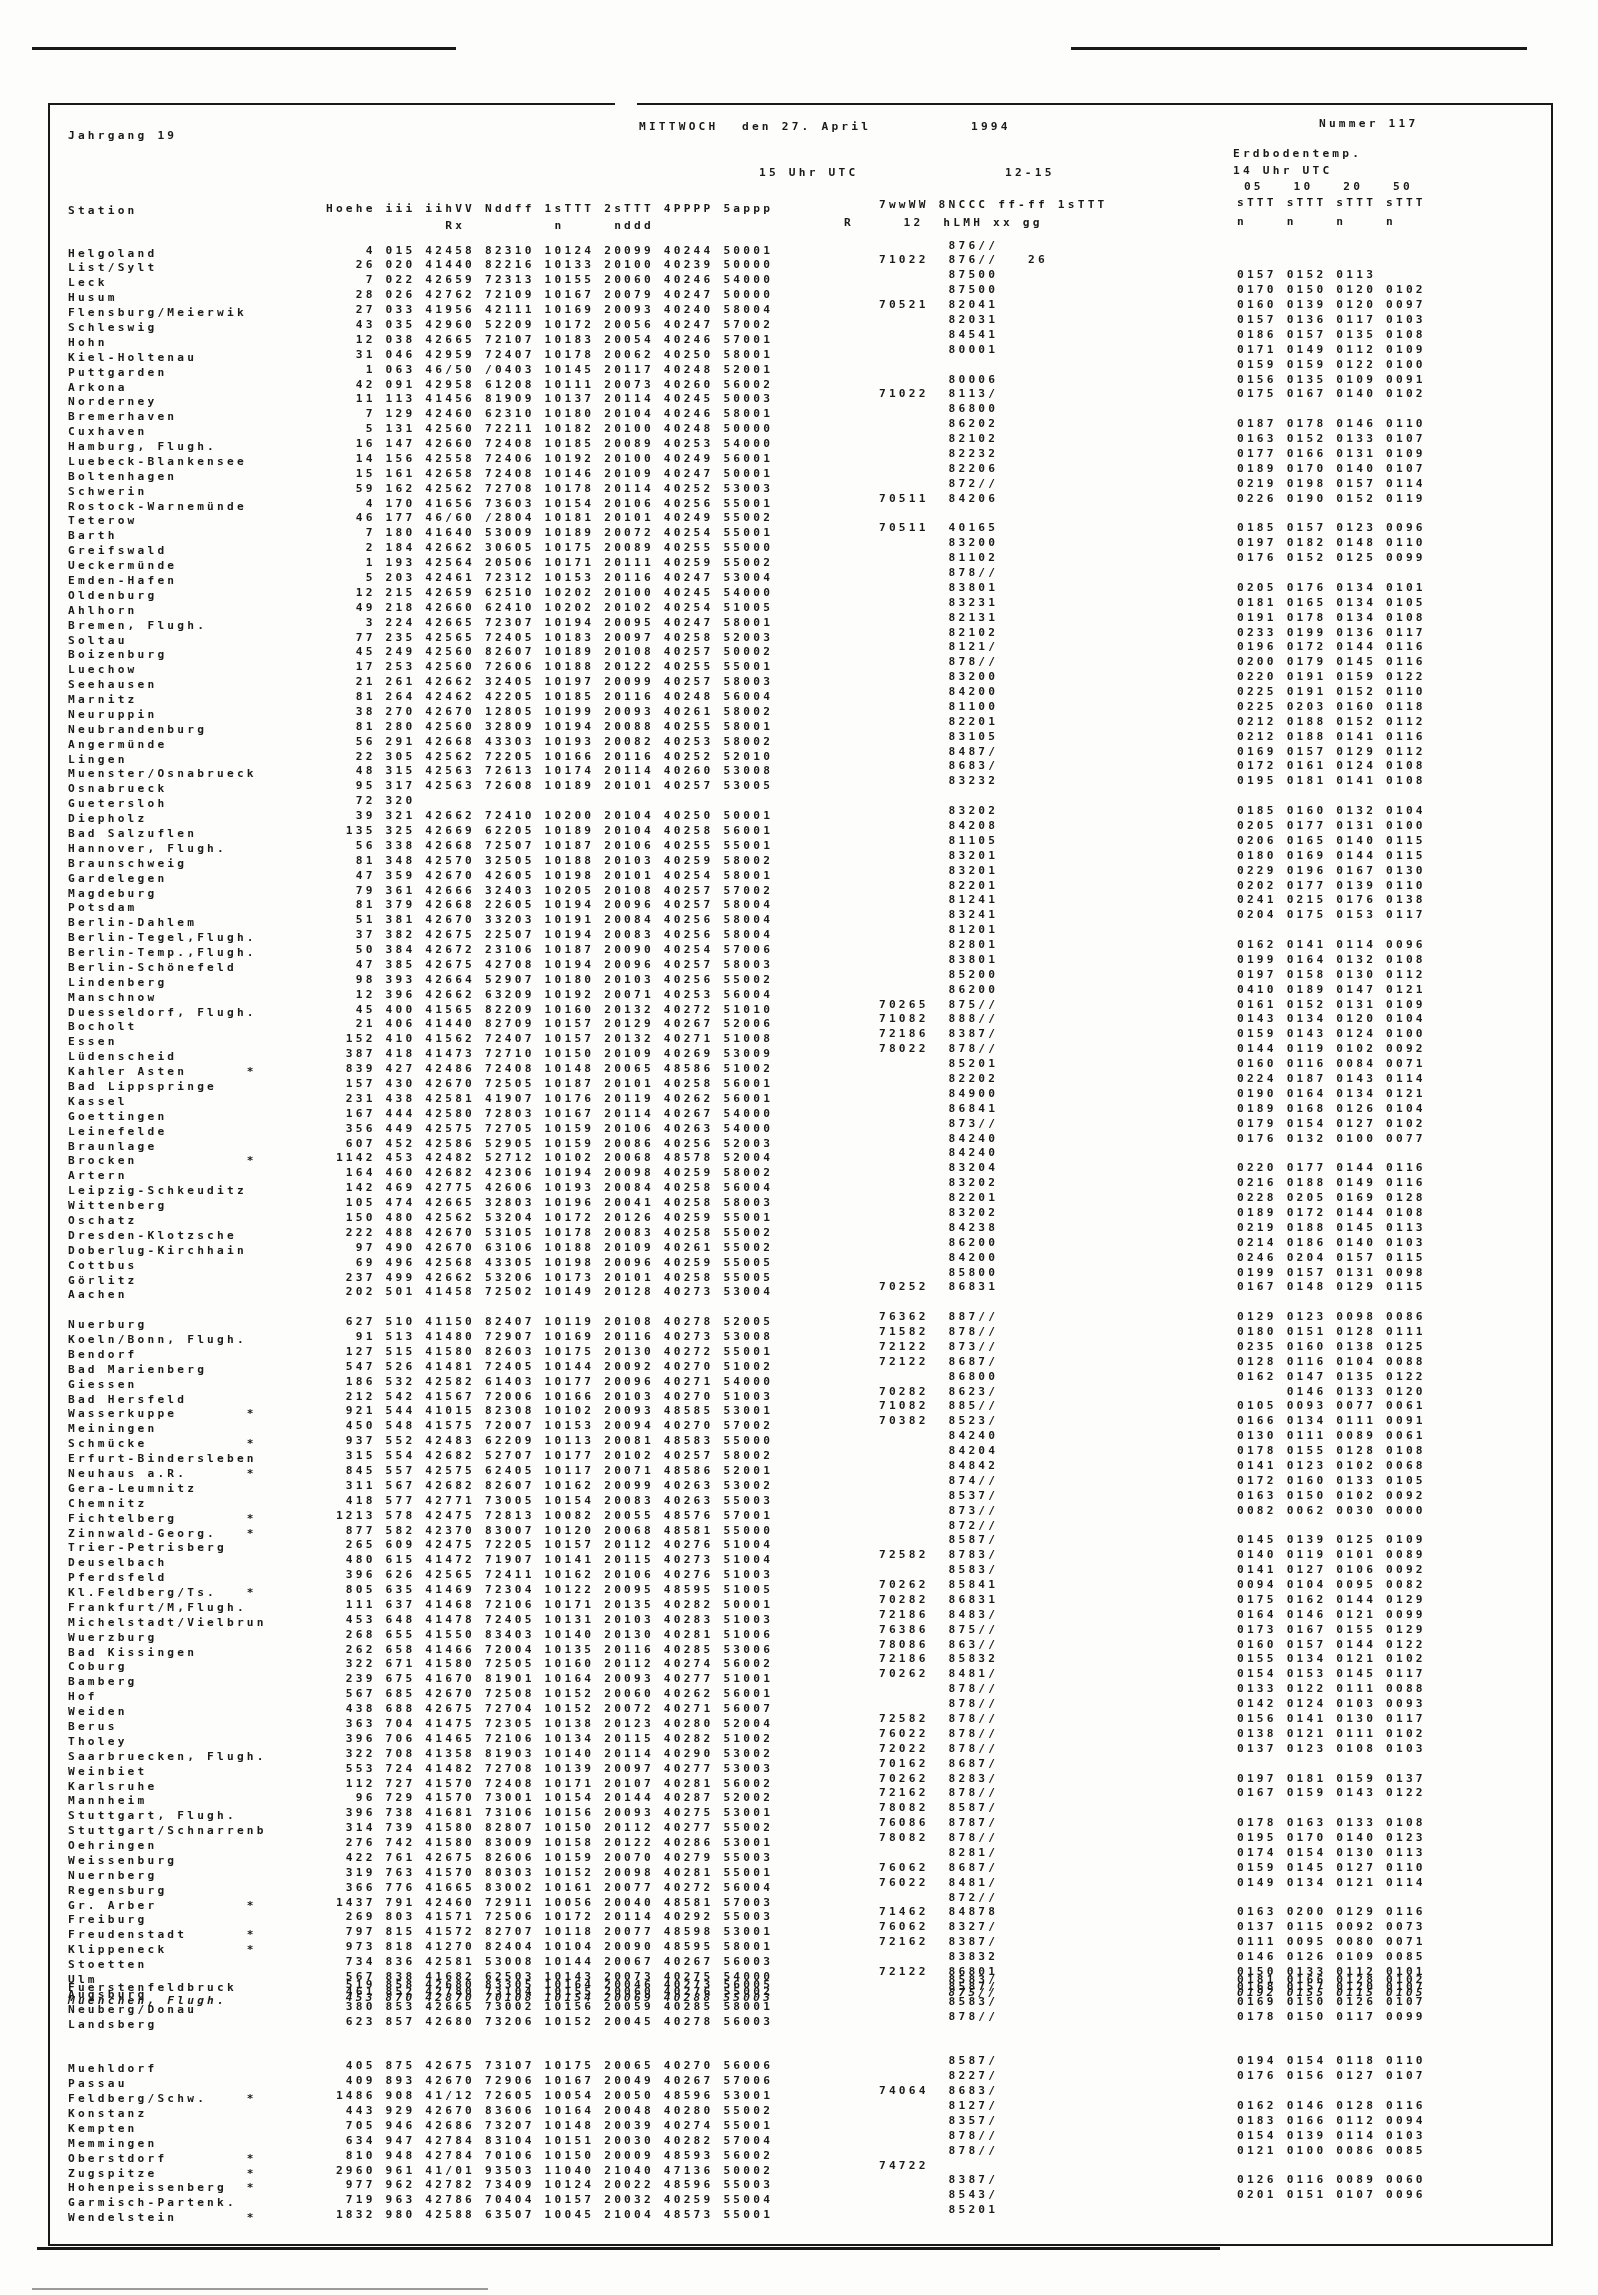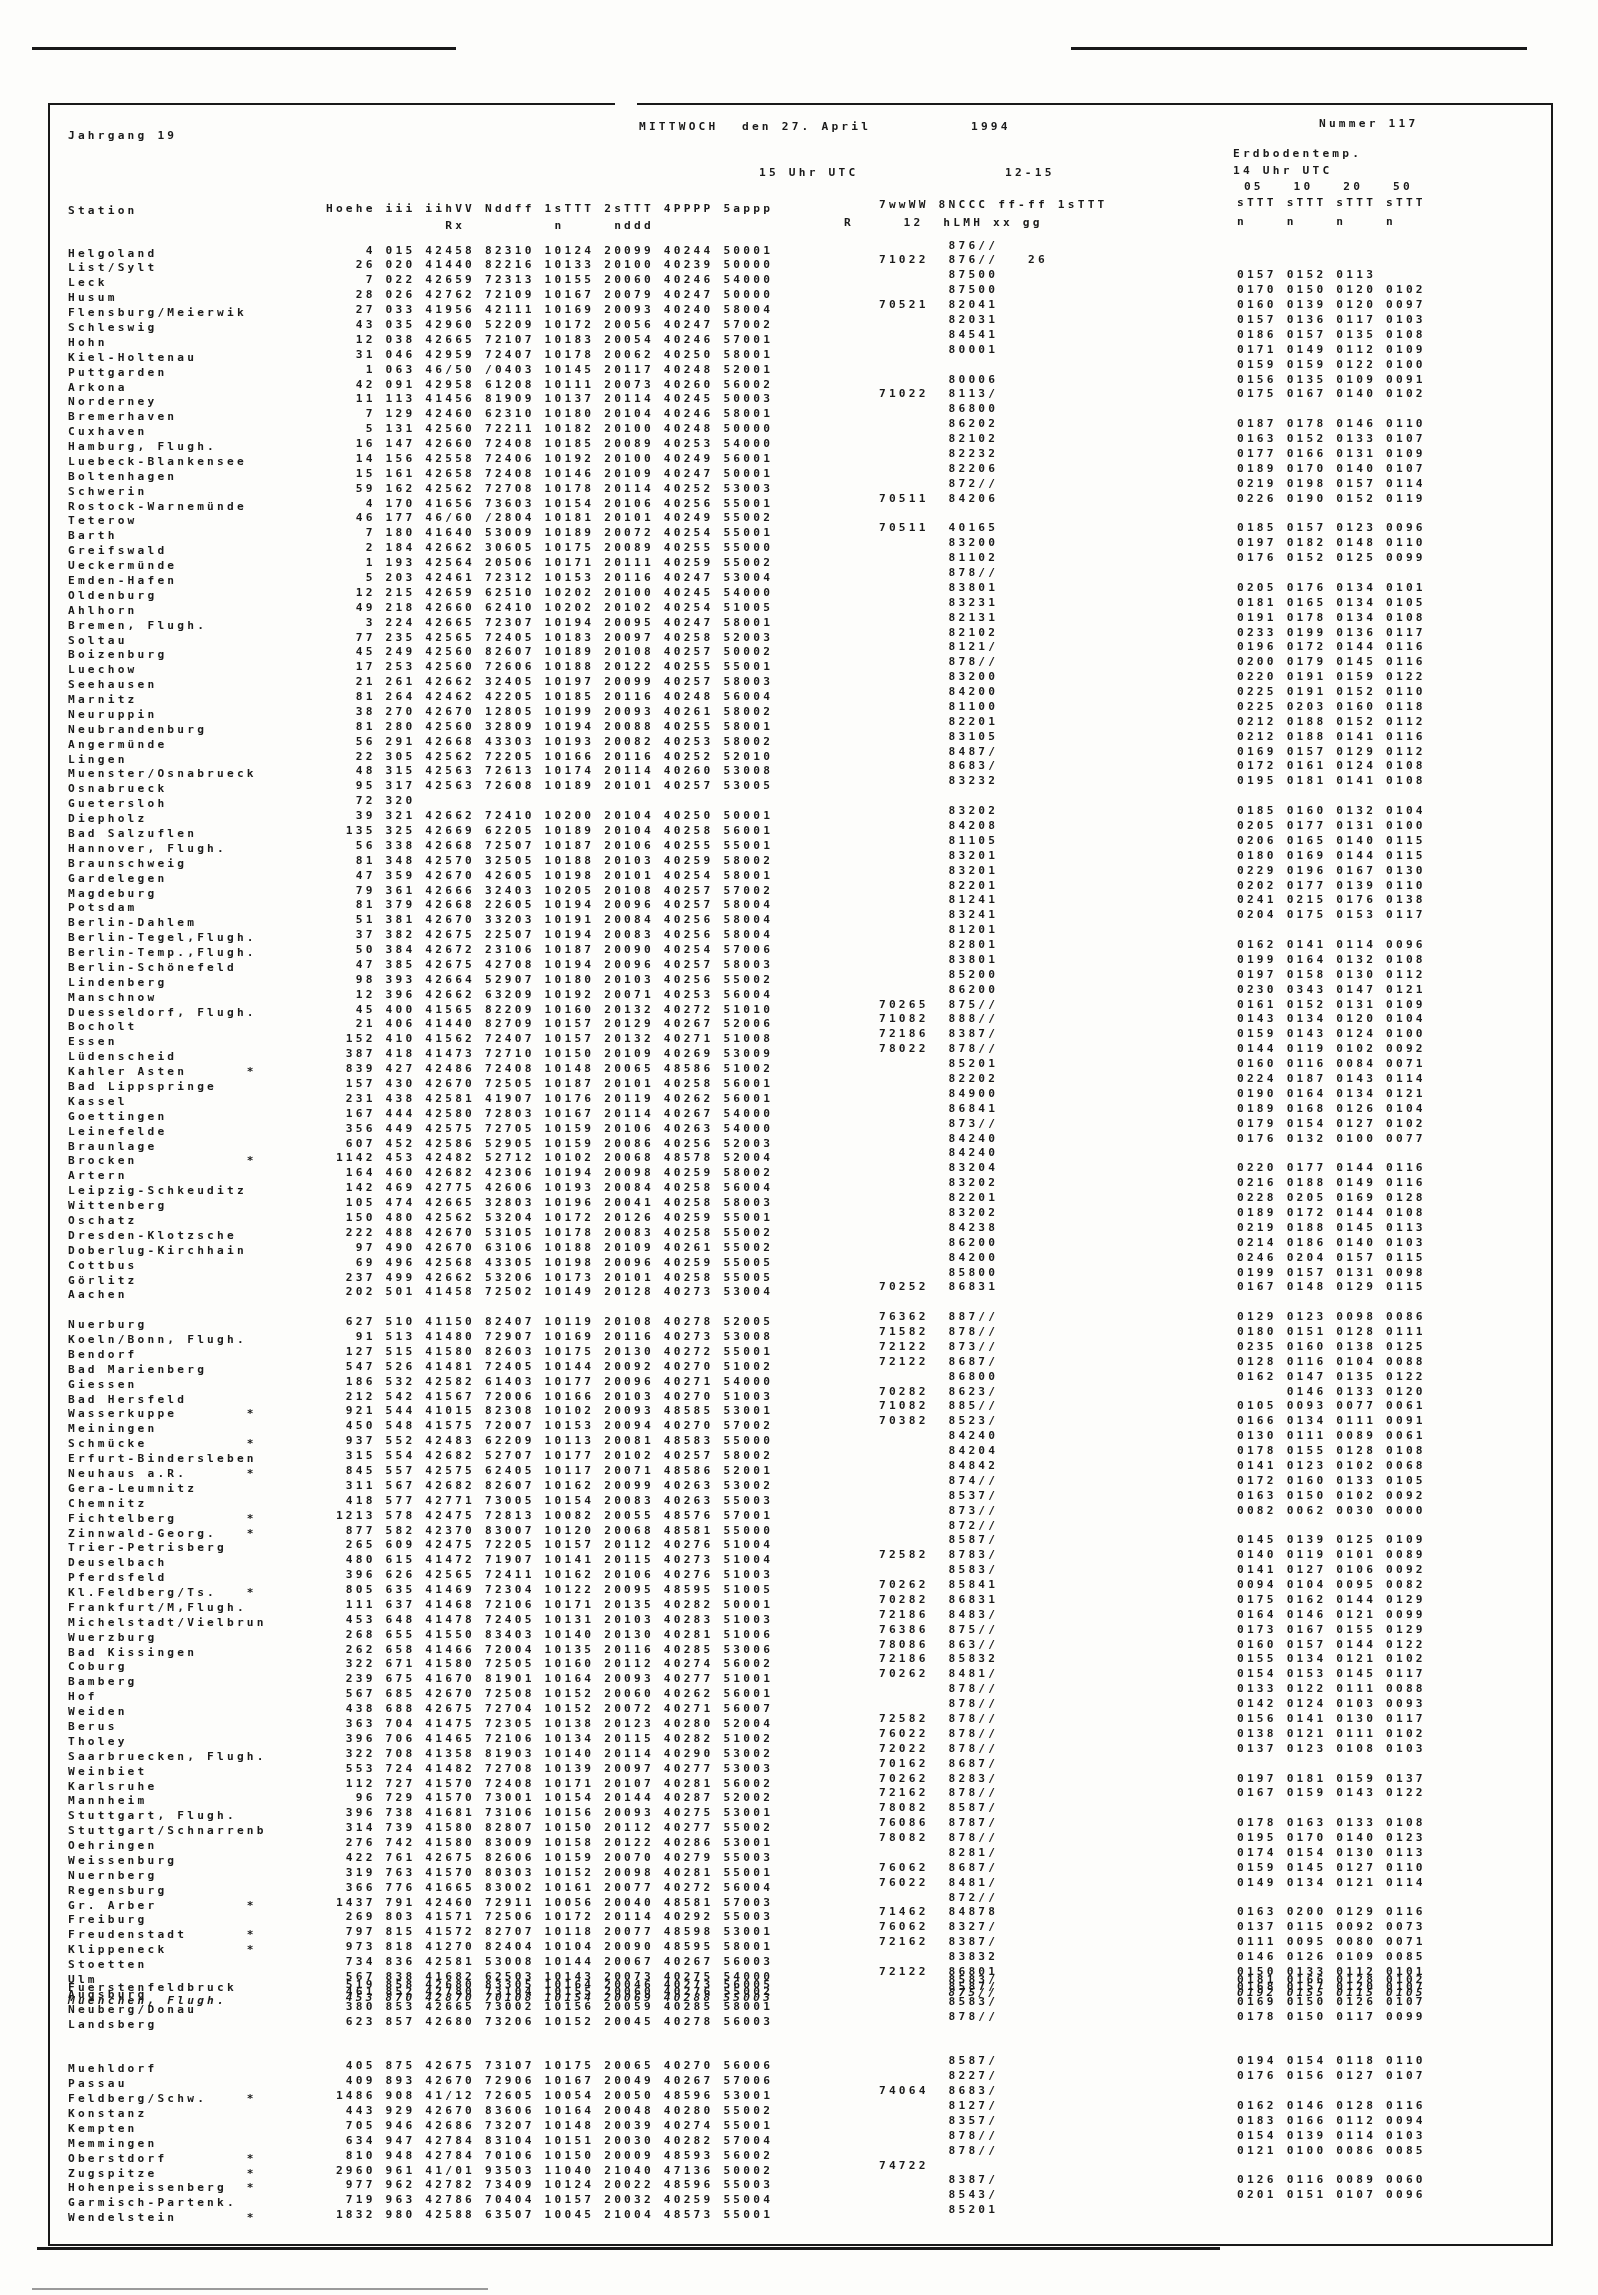--- a/index.html
+++ b/index.html
@@ -344,21 +344,21 @@
     <div class="row" style="top: 974px;">
       <span class="t st">Lindenberg</span>
       <span class="t mn">   98 393 42664 52907 10180 20103 40256 55002</span>
       <span class="t md">       85200</span>
       <span class="t tp">0197 0158 0130 0112</span>
     </div>
     <div class="row" style="top: 989px;">
       <span class="t st">Manschnow</span>
       <span class="t mn">   12 396 42662 63209 10192 20071 40253 56004</span>
       <span class="t md">       86200</span>
-      <span class="t tp">0230 0343 0147 0121</span>
+      <span class="t tp">0410 0189 0147 0121</span>
     </div>
     <div class="row" style="top: 1004px;">
       <span class="t st">Duesseldorf, Flugh.</span>
       <span class="t mn">   45 400 41565 82209 10160 20132 40272 51010</span>
       <span class="t md">70265  875//</span>
       <span class="t tp">0161 0152 0131 0109</span>
     </div>
     <div class="row" style="top: 1018px;">
       <span class="t st">Bocholt</span>
       <span class="t mn">   21 406 41440 82709 10157 20129 40267 52006</span>

